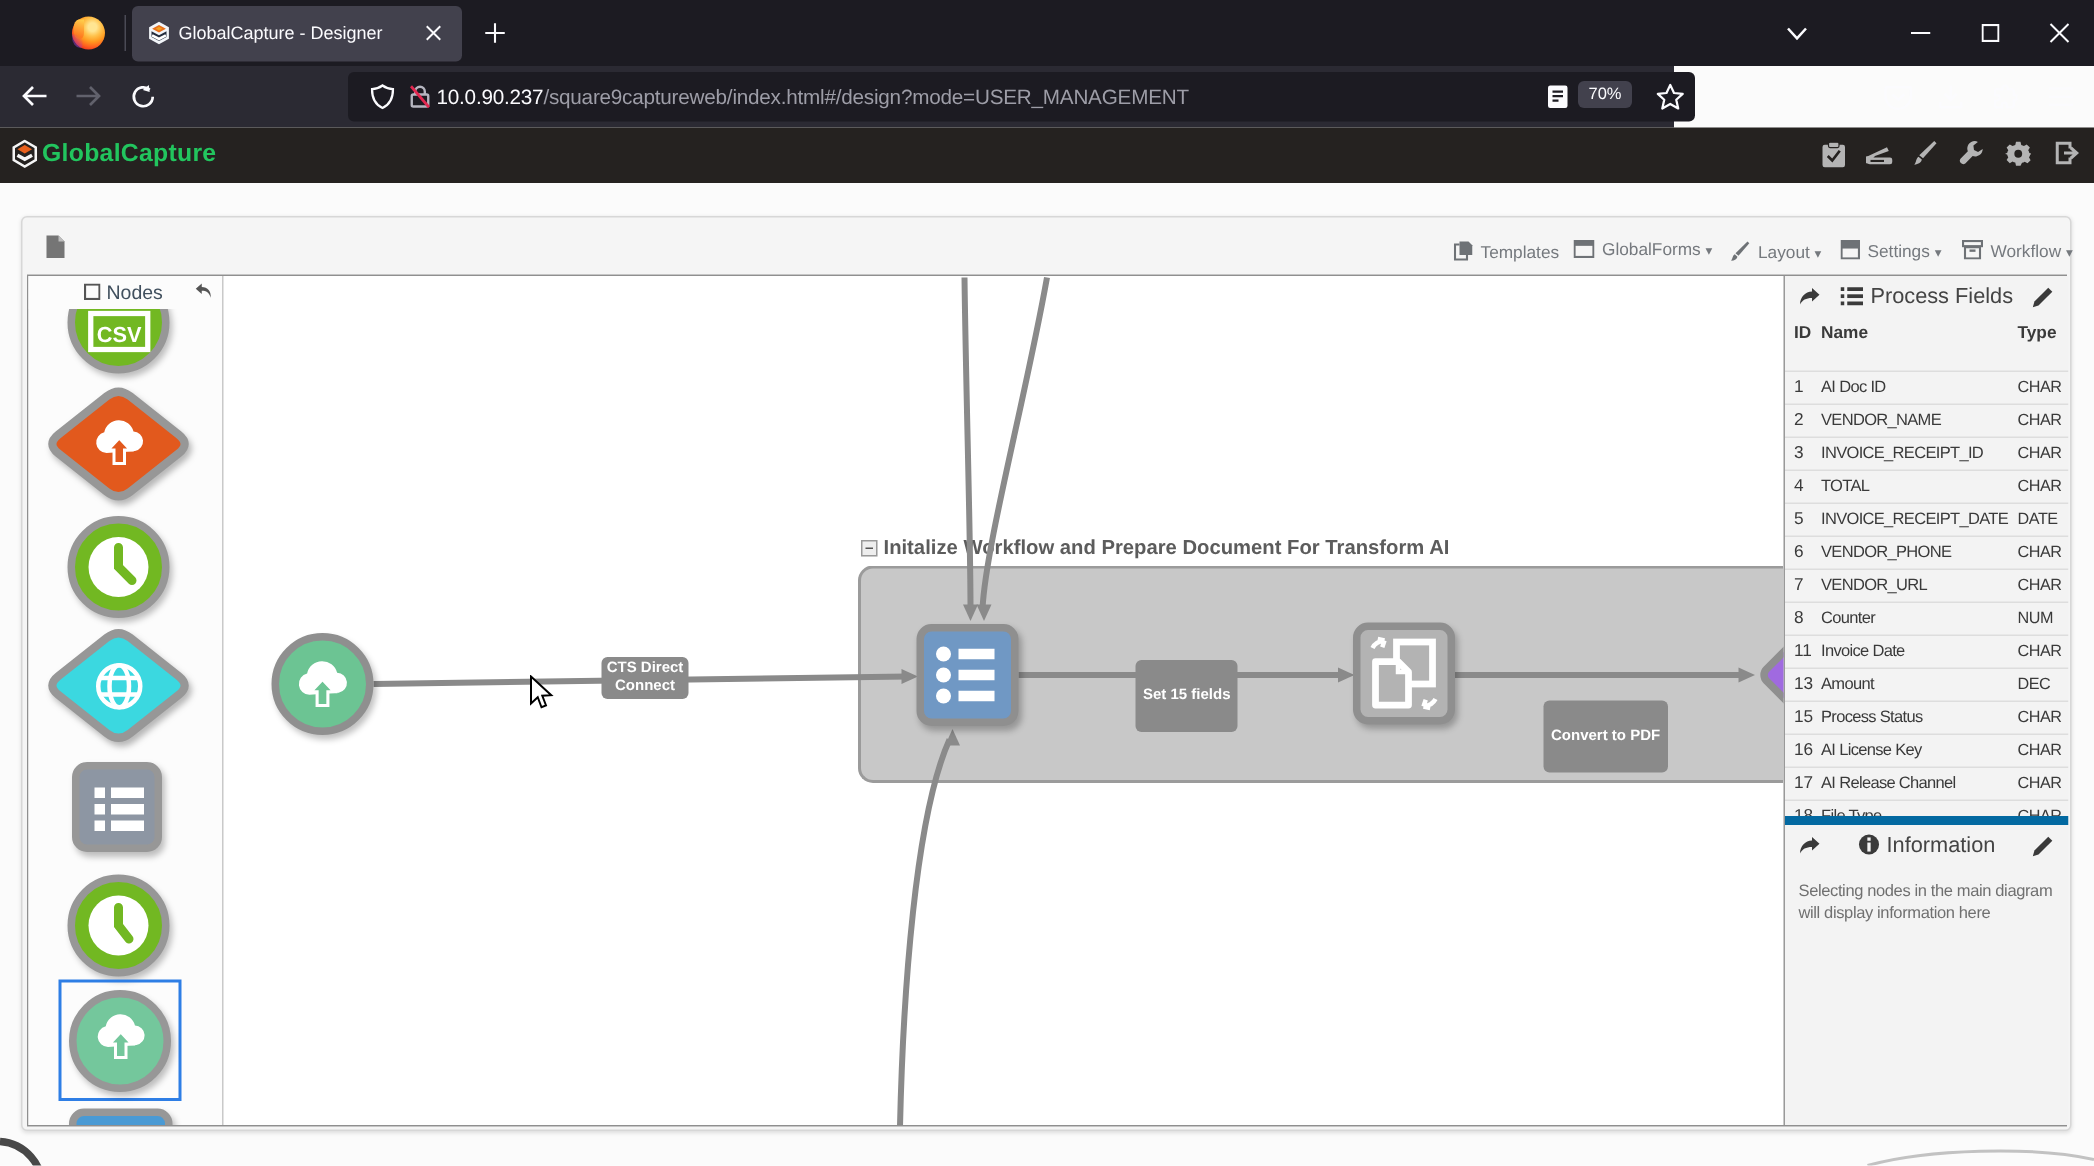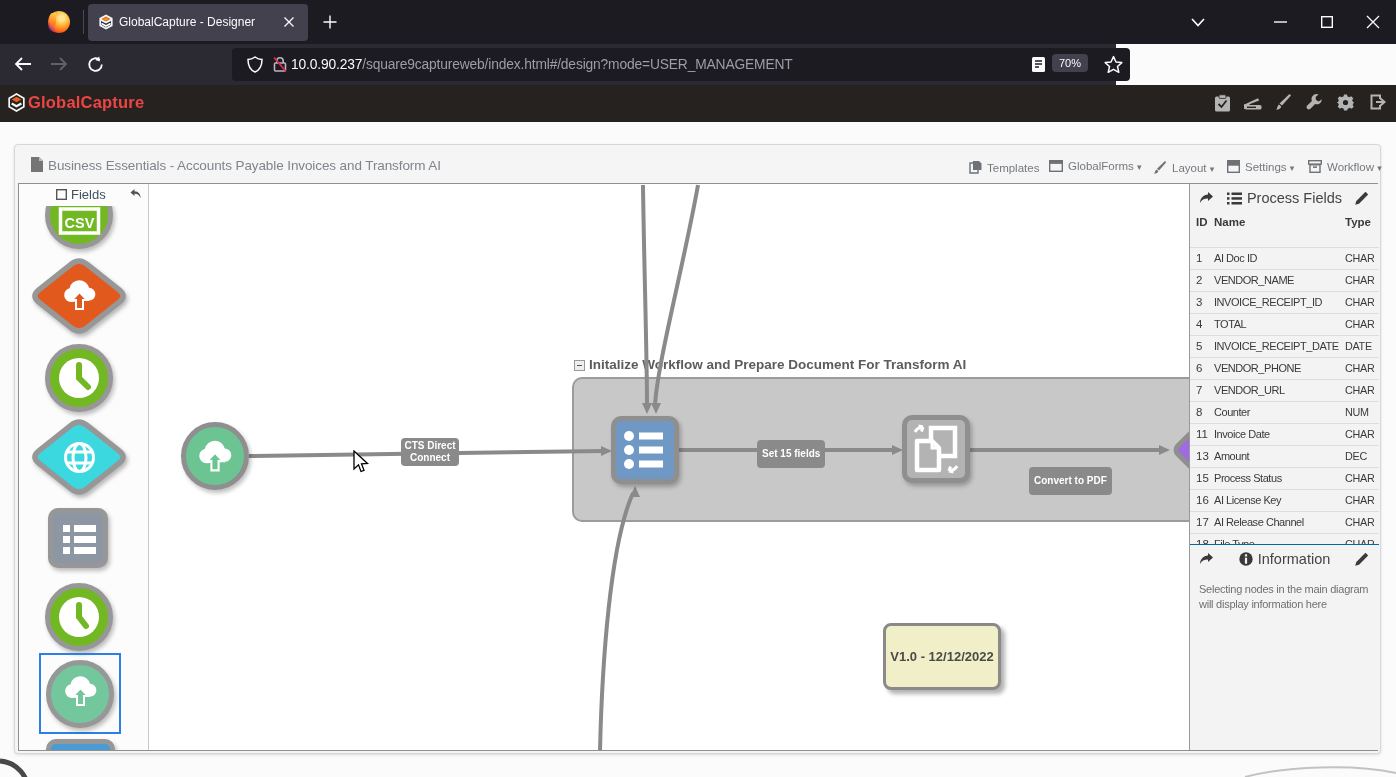--- a/index.html
+++ b/index.html
@@ -13,21 +13,21 @@
 #tab .ttl{position:absolute;left:31px;top:11px;white-space:nowrap;}
 #navbar{position:absolute;left:0;top:44px;width:1116px;height:41px;background:#2b2a33;}
 #urlbar{position:absolute;left:232px;top:4px;width:898px;height:33px;background:#1c1b22;border-radius:4px;}
 #urltext{position:absolute;left:59px;top:9px;font-size:13.8px;letter-spacing:-0.15px;color:#fbfbfe;white-space:nowrap;}
 #urltext span{color:#9d9da7;}
 #zoombadge{position:absolute;right:42px;top:6px;background:#42414d;border-radius:4px;color:#fbfbfe;
  font-size:11px;padding:3px 7px;}
 
 #appbar{position:absolute;left:0;top:85px;width:1396px;height:37px;background:#252220;}
 #applogo{position:absolute;left:8px;top:8px;}
-#apptitle{position:absolute;left:28px;top:8px;color:#ef4444;font-size:16.5px;font-weight:bold;
+#apptitle{position:absolute;left:28px;top:8px;color:#22c55e;font-size:16.5px;font-weight:bold;
  letter-spacing:.2px;}
 
 #card{position:absolute;left:14px;top:144px;width:1367px;height:610px;background:#f5f5f5;
  border:1px solid #d7d7d7;border-radius:4px;box-shadow:0 1px 3px rgba(0,0,0,.12);}
 #cardtitle{position:absolute;left:33px;top:13px;color:#7e858d;font-size:13.5px;letter-spacing:-0.1px;}
 #cardtools{position:absolute;left:0;top:15px;width:100%;height:20px;font-size:11.5px;color:#75797e;white-space:nowrap;}
 #cardtools .it{position:absolute;}
 #cardtools .caret{font-size:9px;color:#75797e;}
 #cardtools svg{vertical-align:-2px;margin-right:5px;}
 #inner{position:absolute;left:18px;top:183px;width:1360px;height:568px;background:#fff;
@@ -61,21 +61,21 @@
 .cloudup{z-index:3;}
 .dshadow{filter:drop-shadow(2px 3px 2px rgba(0,0,0,.28));}
 
 .grp{position:absolute;left:423px;top:193px;width:617px;height:145px;background:#c8c8c8;
  border:2px solid #9b9b9b;border-radius:10px 0 0 10px;border-right:none;}
 .grplbl{position:absolute;left:440px;top:173px;font-size:13.5px;font-weight:bold;color:#5c5c5c;white-space:nowrap;}
 .colbox{position:absolute;left:425px;top:176px;width:11px;height:11px;background:#eee;
  border:1px solid #999;}
 .colbox div{margin:4px 2px;height:1px;background:#555;}
 .lbl{position:absolute;background:#8a8a8a;color:#fff;font-size:10px;font-weight:bold;
- text-align:center;border-radius:4px;padding:8px 5px;line-height:12px;z-index:4;}
+ text-align:center;border-radius:4px;padding:18px 5px;line-height:12px;z-index:4;}
 .cnode{position:absolute;border:5px solid #8f8f8f;border-radius:10px;width:68px;height:68px;
  box-shadow:2px 3px 4px rgba(0,0,0,.25);z-index:3;}
 .note{position:absolute;left:734px;top:439px;width:118px;height:67px;background:#f1efc7;
  border:3px solid #8a8a8a;border-radius:8px;box-shadow:4px 4px 4px rgba(0,0,0,.3);
  color:#4a4a4a;font-size:13px;font-weight:bold;text-align:center;line-height:61px;z-index:4;}
 </style>
 </head>
 <body>
 <div id="titlebar">
  <div class="abs" style="left:48px;top:11px;width:22px;height:22px;border-radius:50%;
@@ -190,21 +190,20 @@
  <svg class="abs" style="left:1370px;top:9px" width="16" height="16" viewBox="0 0 16 16">
   <path d="M10 5 V1.5 H1.5 V14.5 H10 V11" fill="none" stroke="#b4b4b4" stroke-width="2"></path>
   <path d="M6 8 H13 M10.5 4.5 L14.5 8 L10.5 11.5" fill="none" stroke="#b4b4b4" stroke-width="2"></path>
  </svg>
 </div>
 <div id="card">
  <svg class="abs" style="left:15px;top:11px" width="14" height="17" viewBox="0 0 14 17">
   <path d="M1 1 H9 L13 5 V16 H1 Z" fill="#757575"></path>
   <path d="M9 1 L9 5 L13 5" fill="#bdbdbd"></path>
  </svg>
- <div id="cardtitle">Business Essentials - Accounts Payable Invoices and Transform AI</div>
  <div id="cardtools">
   <span class="it" style="left:954px"><svg width="13" height="14" viewBox="0 0 13 14">
           <path d="M4 1 H10 L12.5 3.5 V10 H4 Z" fill="#6e7276"></path>
           <path d="M4 3 H1 V13 H9 V10" fill="none" stroke="#6e7276" stroke-width="1.4"></path>
         </svg>Templates</span>
   <span class="it" style="left:1034px"><svg width="14" height="12" viewBox="0 0 14 12">
           <rect x="0.7" y="0.7" width="12.6" height="10.6" fill="none" stroke="#6e7276" stroke-width="1.4"></rect>
           <rect x="0.7" y="0.7" width="12.6" height="3.2" fill="#6e7276"></rect>
         </svg>GlobalForms <span class="caret">▾</span></span>
   <span class="it" style="left:1138px"><svg width="14" height="14" viewBox="0 0 14 14">
@@ -269,31 +268,30 @@
    <path d="M25 21 V28 H32" fill="none" stroke="#fff" stroke-width="3"></path>
    <path d="M8 12 a10 8 0 0 1 8 -5 M16 7 l-1.5 4.5 M16 7 l-4.5 -1" stroke="#fff" stroke-width="3" fill="none"></path>
    <path d="M50 46 a10 8 0 0 1 -8 5 M42 51 l1.5 -4.5 M42 51 l4.5 1" stroke="#fff" stroke-width="3" fill="none"></path>
   </svg>
  </div>
  <div class="abs" style="left:1032px;top:240px;z-index:3;width:52px;height:52px;background:#a06ae0;
   border:5px solid #8f8f8f;border-radius:8px;transform:rotate(45deg);"></div>
  <div class="lbl" style="left:252px;top:254px;width:58px;padding:2px 3px;">CTS Direct Connect</div>
  <div class="lbl" style="left:608px;top:256px;">Set 15 fields</div>
  <div class="lbl" style="left:880px;top:255px;margin-top:28px;">Convert to PDF</div>
- <div class="note">V1.0 - 12/12/2022</div>
  <svg class="abs" style="left:204px;top:266px;z-index:6" width="17" height="24" viewBox="0 0 17 24">
   <path d="M1 1 L1 19 L5.5 14.8 L8 21.5 L11 20.3 L8.5 13.8 L14.5 13.5 Z" fill="#fff" stroke="#000" stroke-width="1.3"></path>
  </svg>
 </div>
 <div id="lpanel">
  <div id="lphead">
   <svg class="abs" style="left:37px;top:5px" width="11" height="11" viewBox="0 0 11 11">
           <rect x="0.7" y="0.7" width="9.6" height="9.6" fill="none" stroke="#555" stroke-width="1.4"></rect>
         </svg>
-  <span class="abs" style="left:52px;top:3px">Fields</span>
+  <span class="abs" style="left:52px;top:3px">Nodes</span>
   <svg class="abs" style="left:110px;top:4px" width="13" height="12" viewBox="0 0 13 12">
           <path d="M5.5 1 L1.5 4.5 L5.5 8 V5.8 C8.5 5.8 10.5 7 11.5 10.5 C11.8 6 9.5 3.4 5.5 3.3 Z" fill="#555"></path>
         </svg>
  </div>
  <div class="node circ green" style="left:26px;top:-3px">
   <svg width="58" height="58" viewBox="0 0 58 58">
           <rect x="10.5" y="23" width="38" height="24" fill="none" stroke="#fff" stroke-width="3.5"></rect>
           <text x="29.5" y="42" font-size="14.5" font-weight="bold" fill="#fff" text-anchor="middle" font-family="Liberation Sans">CSV</text>
         </svg>
  </div>
@@ -427,21 +425,21 @@
  <div class="row">
         <span class="id">17</span>
         <span class="nm">AI Release Channel</span>
         <span class="tp">CHAR</span>
       </div>
  <div class="row" style="height:11px;overflow:hidden">
         <span class="id">18</span>
         <span class="nm">File Type</span>
         <span class="tp">CHAR</span>
       </div>
- <div style="border-top:1px solid #0369a1;">
+ <div style="border-top:6px solid #0369a1;">
  <div class="phead">
   <svg class="l" width="16" height="13" viewBox="0 0 16 13">
             <path d="M10 1 L15 5.5 L10 10 V7.6 C6 7.6 3.5 9 2 12 C2.2 6.8 5.5 3.6 10 3.4 Z" fill="#3a3a3a"></path>
           </svg>
   <svg style="vertical-align:-2px;margin-right:5px" width="14" height="14" viewBox="0 0 14 14">
             <circle cx="7" cy="7" r="6.7" fill="#3a3a3a"></circle>
             <rect x="5.9" y="2.3" width="2.2" height="2.2" fill="#f3f3f3"></rect>
             <rect x="5.9" y="5.7" width="2.2" height="6" fill="#f3f3f3"></rect>
           </svg><span>Information</span>
   <svg class="r" width="15" height="15" viewBox="0 0 15 15">

